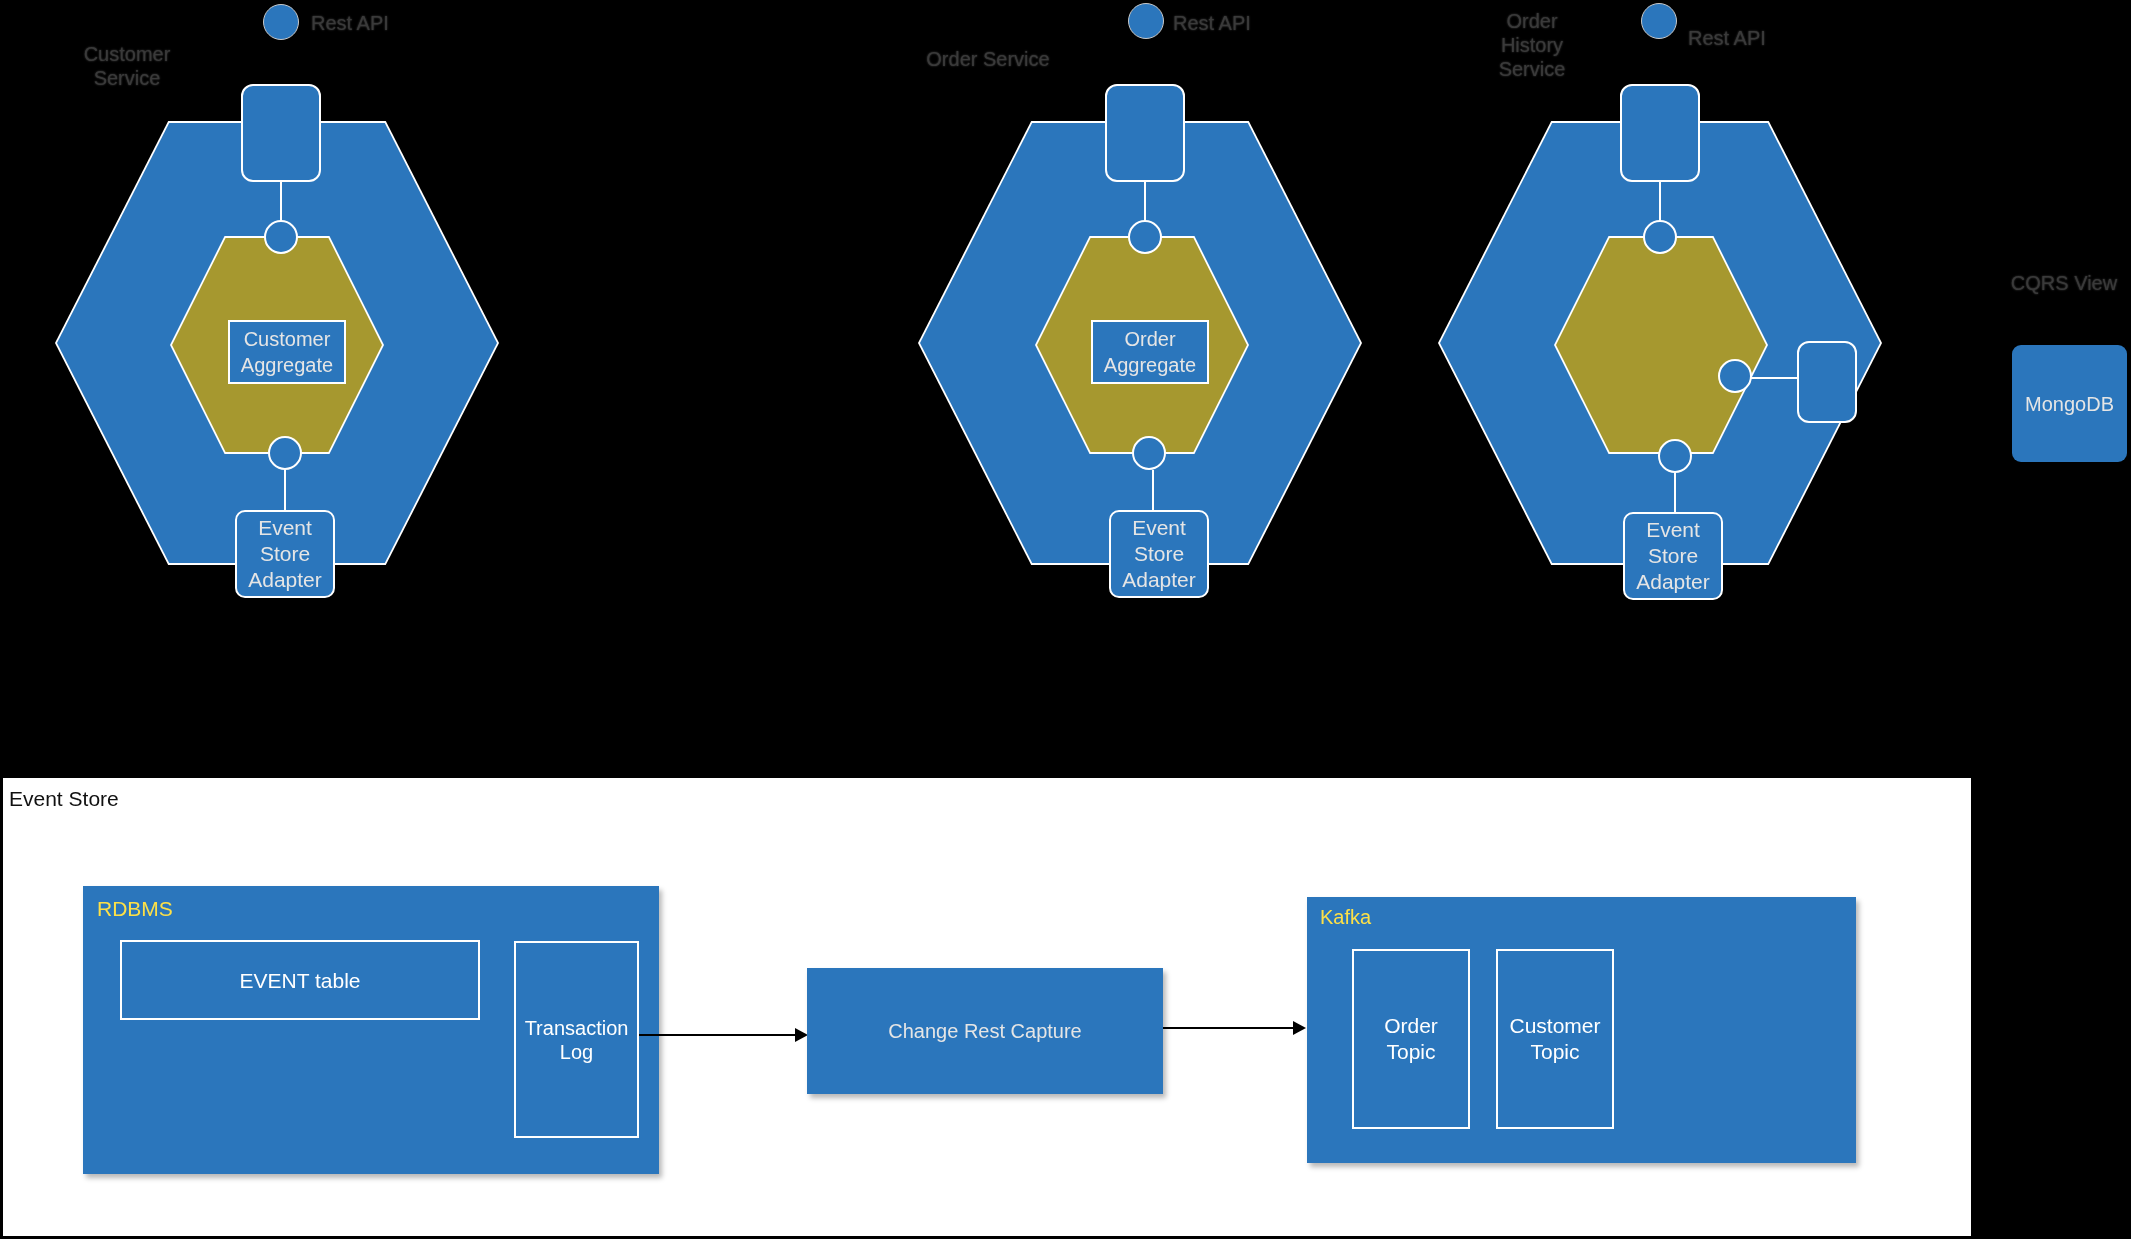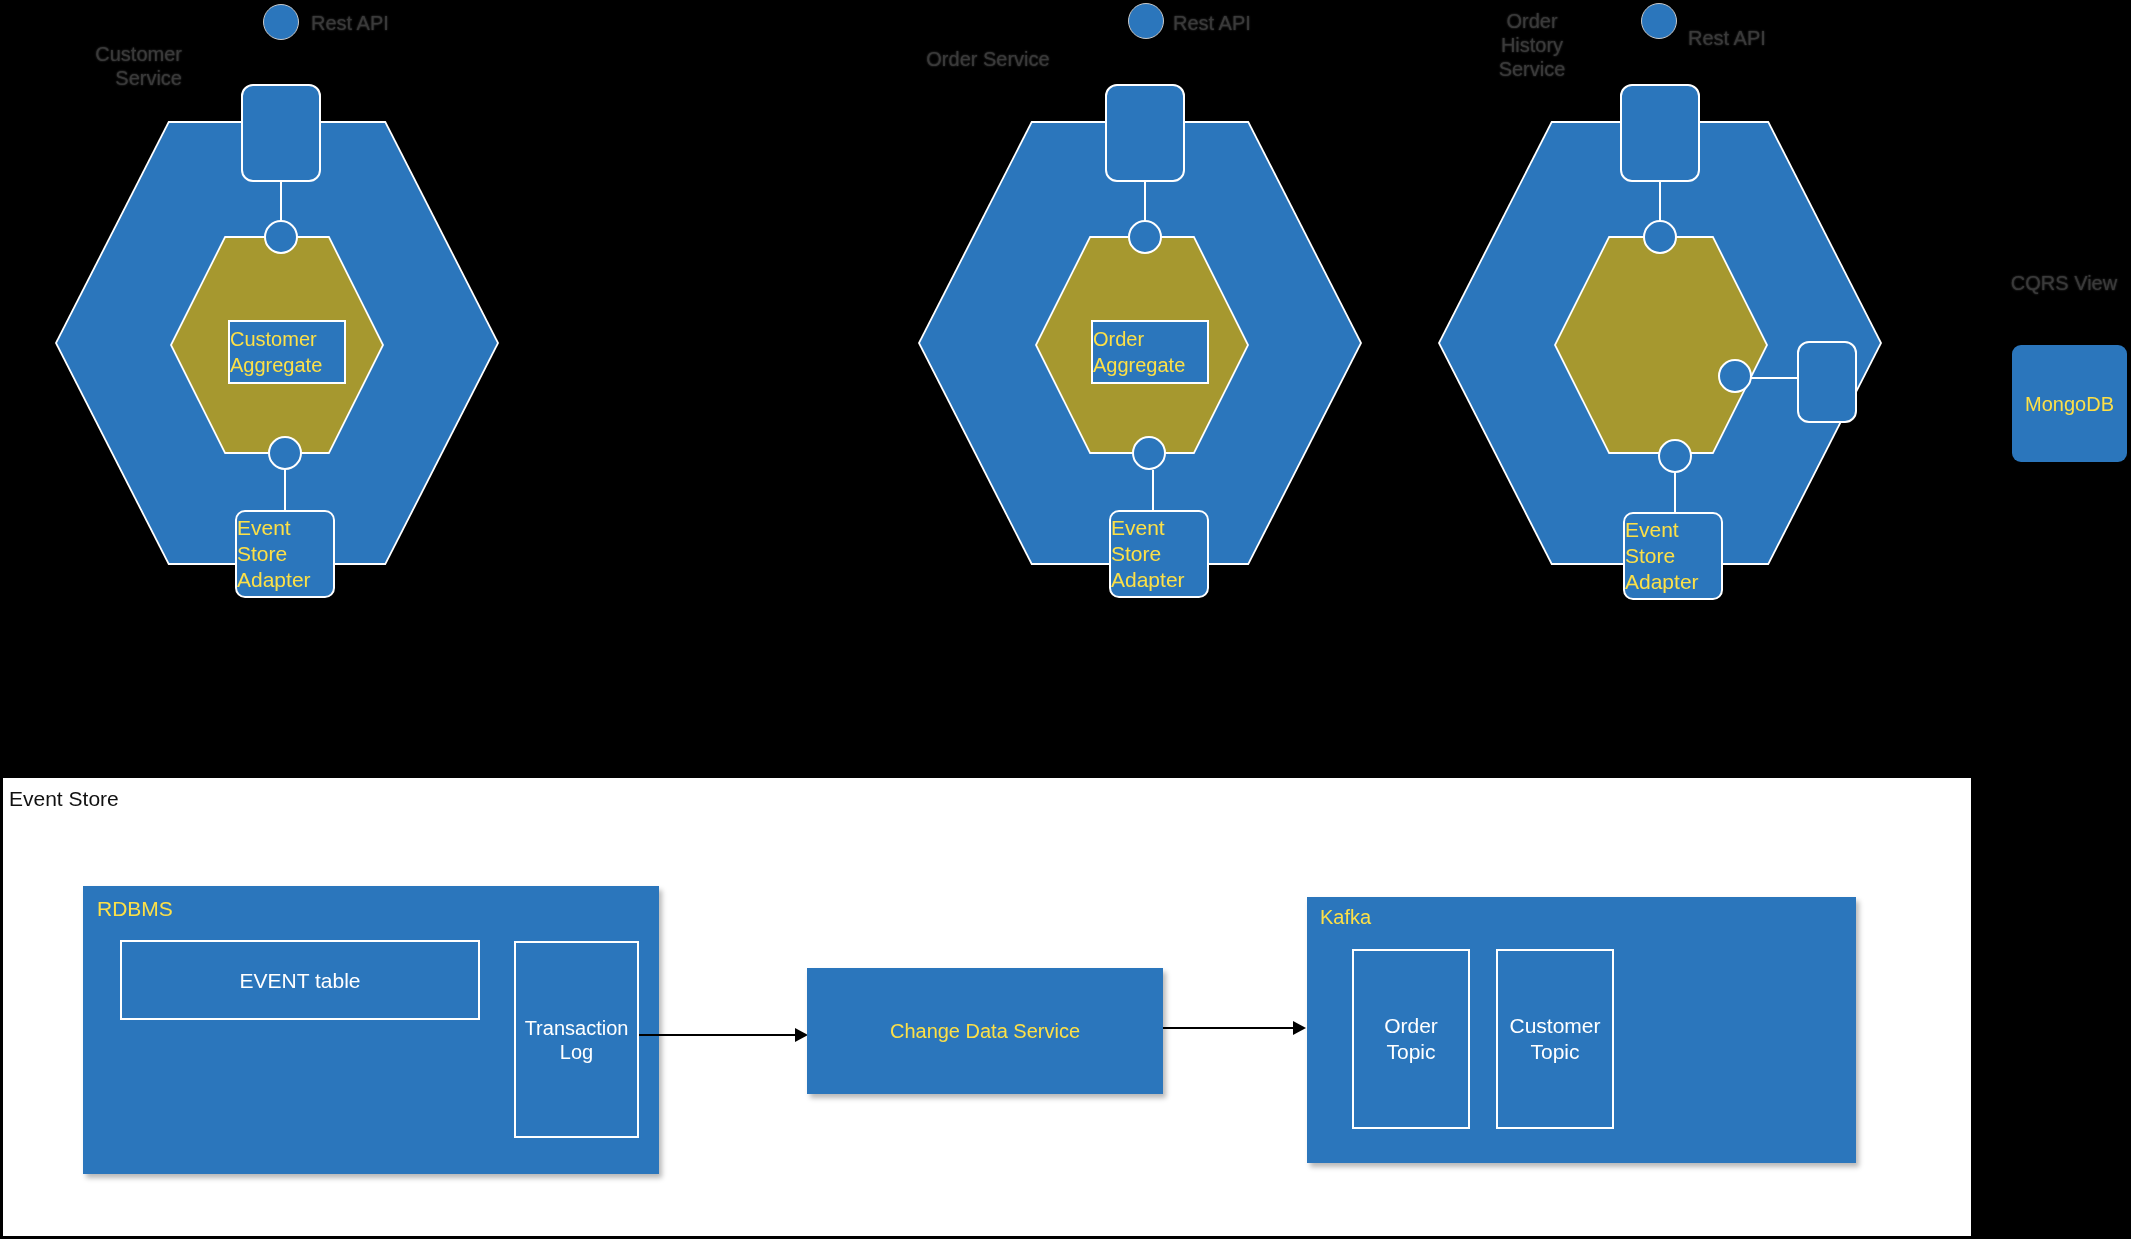--- a/index.html
+++ b/index.html
@@ -28,22 +28,22 @@
     background:var(--service-blue);border:2px solid #fff;border-radius:50%;
     width:34px;height:34px;box-sizing:border-box;
   }
   .legend-dot{
     background:var(--service-blue);border:1px solid #c8c8c8;border-radius:50%;
     width:36px;height:36px;box-sizing:border-box;
   }
   .wline{background:#fff;}
   .lblbox{
     background:var(--service-blue);border:2px solid #fff;box-sizing:border-box;
-    display:flex;align-items:center;justify-content:center;
-    color:#fde047;
+    display:flex;align-items:center;justify-content:center;text-align:center;
+    color:#e5e5e5;
   }
   .rounded{border-radius:10px;}
   .dark-label{
     color:var(--label-gray);text-shadow:0 0 2px rgba(150,150,150,0.45);
     text-align:center;
   }
   .white-label{color:#fde047;}
   
   .panel{background:#fff;}
   .bluebox{
@@ -64,21 +64,21 @@
   .fs19{font-size:21px;line-height:26px;}
   .agg-text{font-size:20px;line-height:26px;}
 </style>
 </head>
 <body>
 
 <div id="canvas">
 
   <div class="abs legend-dot" style="left:263px;top:4px;"></div>
   <div class="abs dark-label fs20" style="left:311px;top:11px;white-space:nowrap;">Rest API</div>
-  <div class="abs dark-label fs20" style="left:52px;top:42px;width:130px;text-align:right;">Customer Service</div>
+  <div class="abs dark-label fs20" style="left:62px;top:42px;width:130px;">Customer Service</div>
 
   <div class="abs hex hex-outer" style="left:55px;top:121px;width:444px;height:444px;">
     <div class="hex hex-blue hex-inner"></div>
   </div>
 
   <div class="abs port" style="left:241px;top:84px;width:80px;height:98px;"></div>
   <div class="abs wline" style="left:280px;top:182px;width:2px;height:40px;"></div>
 
   <div class="abs hex hex-outer" style="left:170px;top:236px;width:214px;height:218px;">
     <div class="hex hex-gold hex-inner"></div>
@@ -149,21 +149,21 @@
   <div class="abs bluebox" style="left:83px;top:886px;width:576px;height:288px;"></div>
   <div class="abs white-label fs21" style="left:97px;top:896px;">RDBMS</div>
   <div class="abs innerbox fs21" style="left:120px;top:940px;width:360px;height:80px;">EVENT table</div>
   <div class="abs innerbox fs20" style="left:514px;top:941px;width:125px;height:197px;">
     <span style="display:block;width:110px;">Transaction Log</span>
   </div>
 
   <div class="abs arrow-line" style="left:639px;top:1034px;width:157px;"></div>
   <div class="abs arrow-head" style="left:795px;top:1028px;"></div>
 
-  <div class="abs bluebox lblbox fs20" style="left:807px;top:968px;width:356px;height:126px;border:none;">Change Data Service</div>
+  <div class="abs bluebox lblbox fs20" style="left:807px;top:968px;width:356px;height:126px;border:none;">Change Rest Capture</div>
 
   <div class="abs arrow-line" style="left:1163px;top:1027px;width:131px;"></div>
   <div class="abs arrow-head" style="left:1293px;top:1021px;"></div>
 
   <div class="abs bluebox" style="left:1307px;top:897px;width:549px;height:266px;"></div>
   <div class="abs white-label fs20" style="left:1320px;top:905px;">Kafka</div>
   <div class="abs innerbox fs19" style="left:1496px;top:949px;width:118px;height:180px;">
     <span style="display:block;width:95px;">Customer Topic</span>
   </div>
   <div class="abs innerbox fs19" style="left:1352px;top:949px;width:118px;height:180px;">

